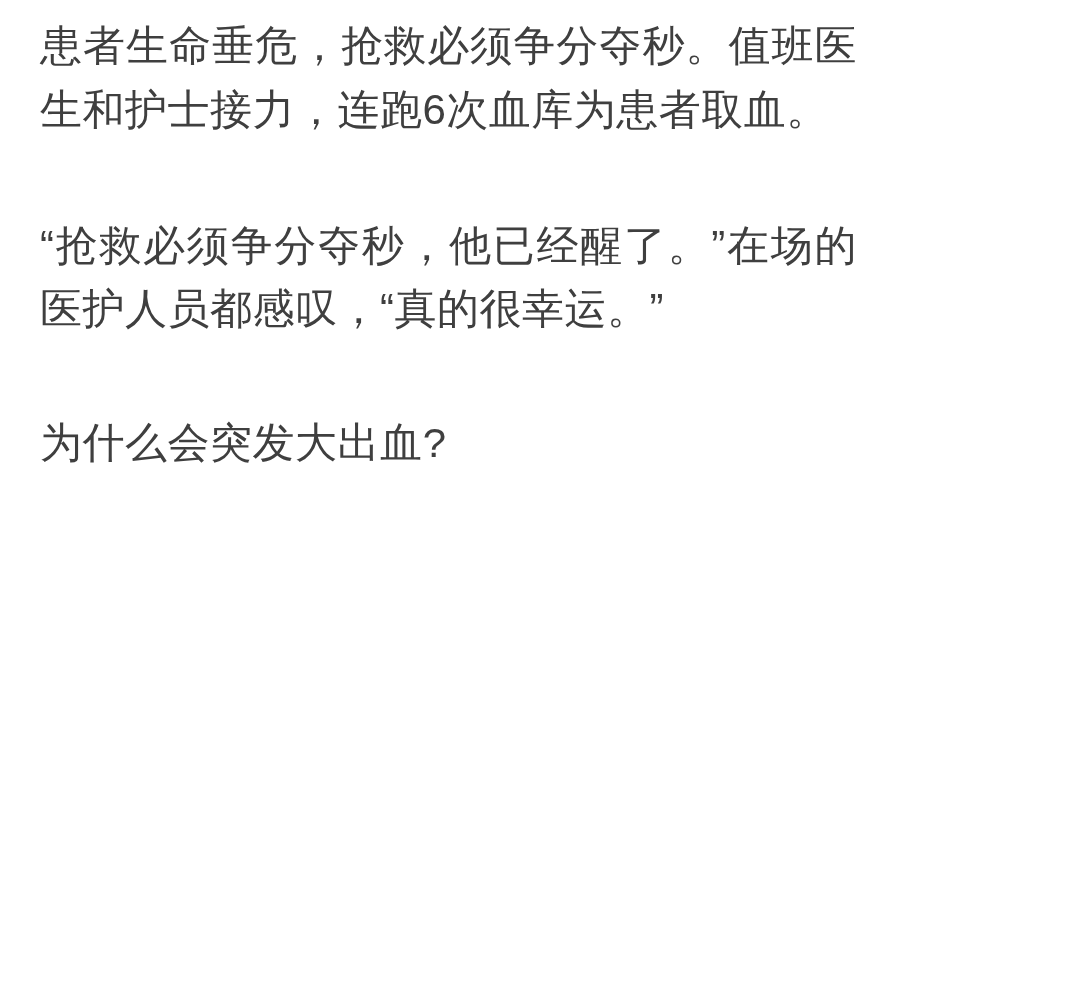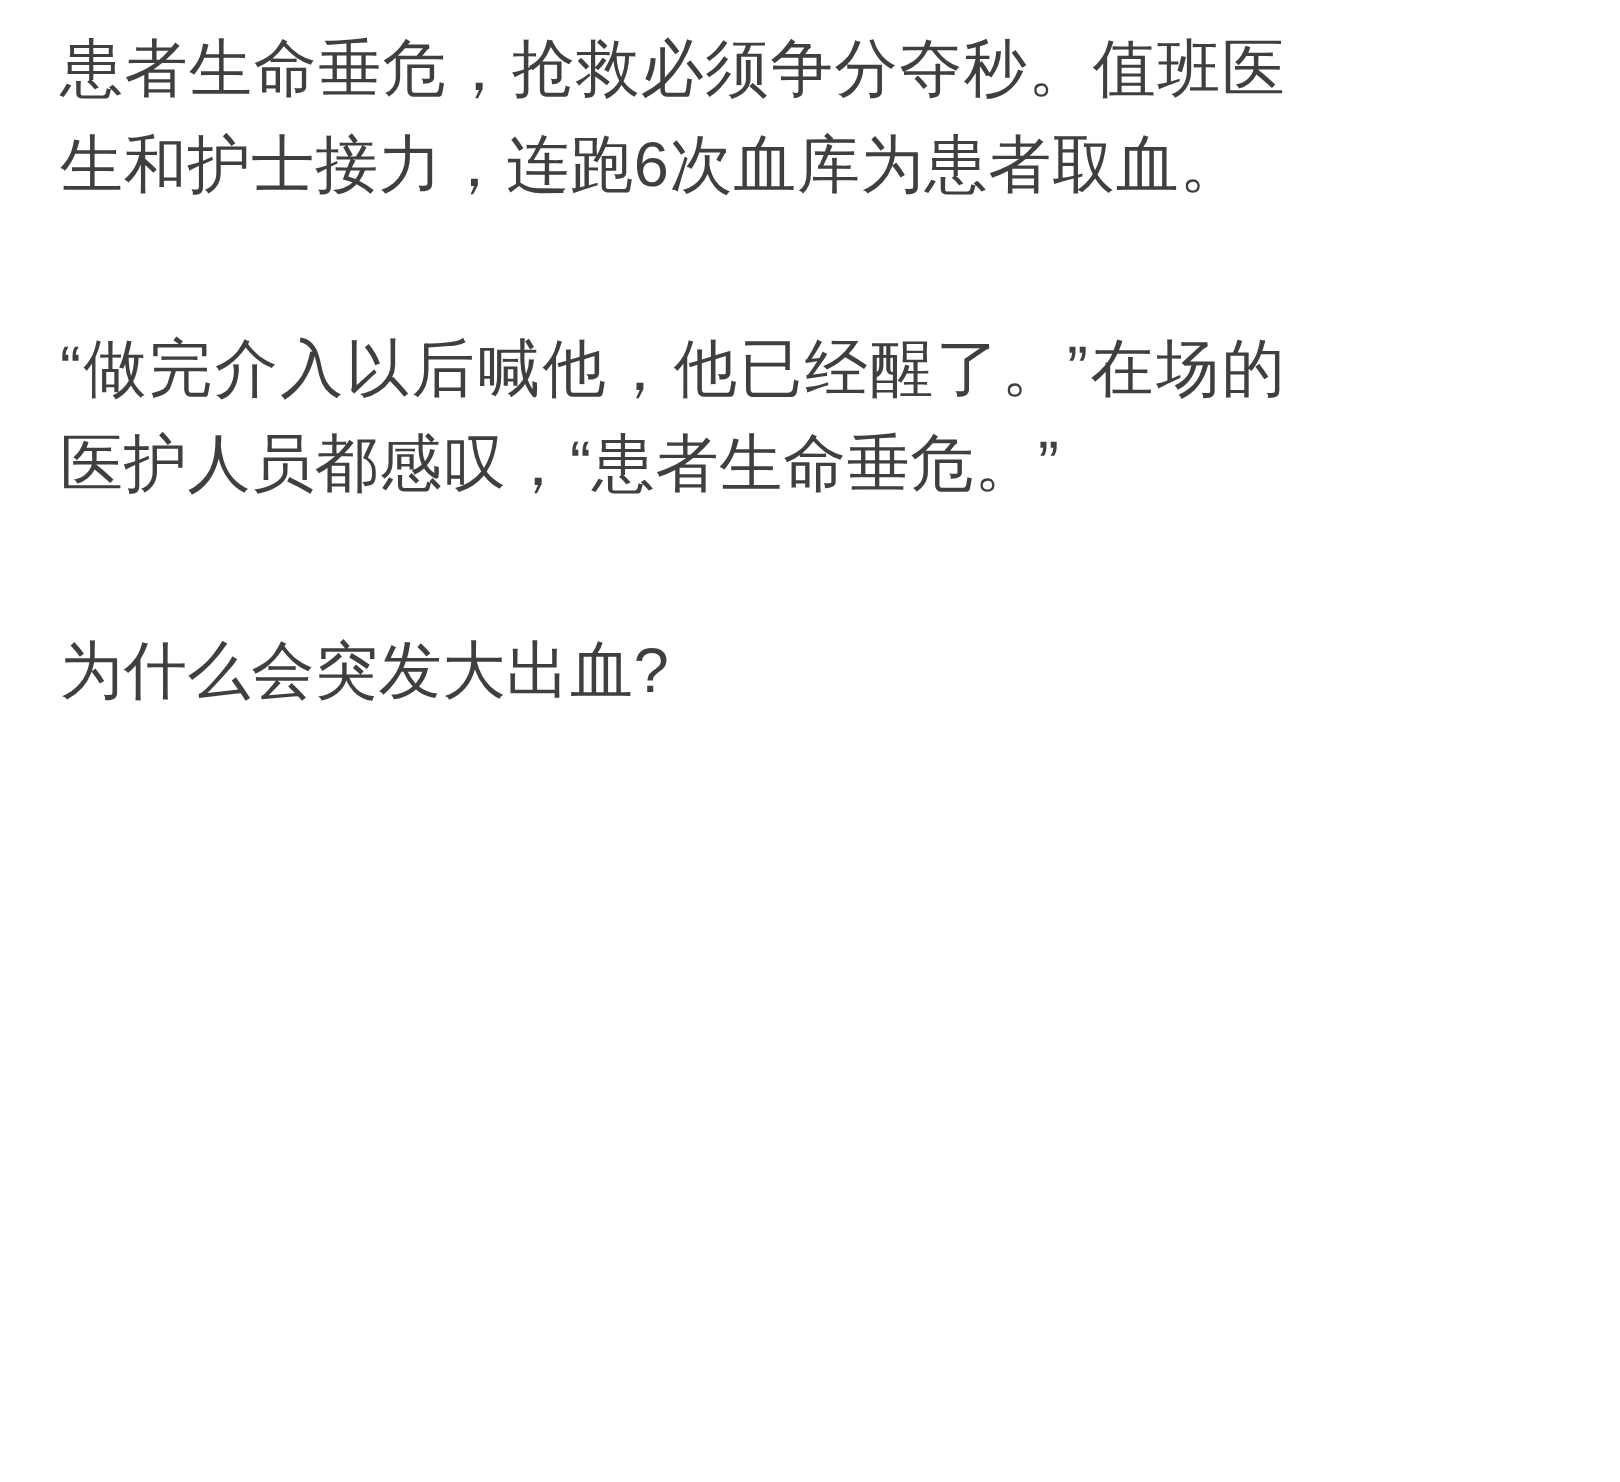--- a/index.html
+++ b/index.html
@@ -24,26 +24,27 @@
     font-size: 42px;
     line-height: 1.52;
     letter-spacing: 0.5px;
     color: #3f3f3f;
     text-align: justify;
     text-justify: inter-character;
     word-break: break-all;
   }
   .para:last-child {
     margin-bottom: 0;
+    font-family: Liberation Mono, monospace;
   }
   .para-1 { margin-bottom: 72px; }
   .para-2 { margin-bottom: 66px; }
   .para-3 { margin-bottom: 74px; }
   .para-4 { margin-bottom: 0; }
 </style>
 </head>
 <body>
 
 <div class="article">
   <p class="para para-1">患者生命垂危，抢救必须争分夺秒。值班医生和护士接力，连跑6次血库为患者取血。</p>
-  <p class="para para-3">“做完介入以后喊他，他已经醒了。”在场的医护人员都感叹，“患者生命垂危。”</p>
+  <p class="para para-3">“抢救必须争分夺秒，他已经醒了。”在场的医护人员都感叹，“真的很幸运。”</p>
   <p class="para para-4">为什么会突发大出血?</p>
 </div>
 
 </body></html>

